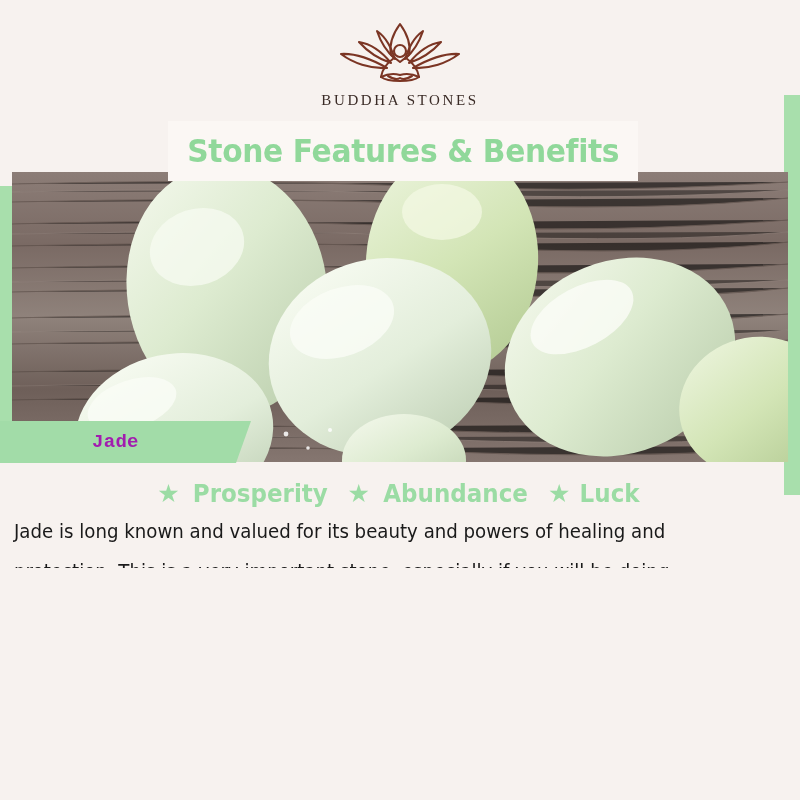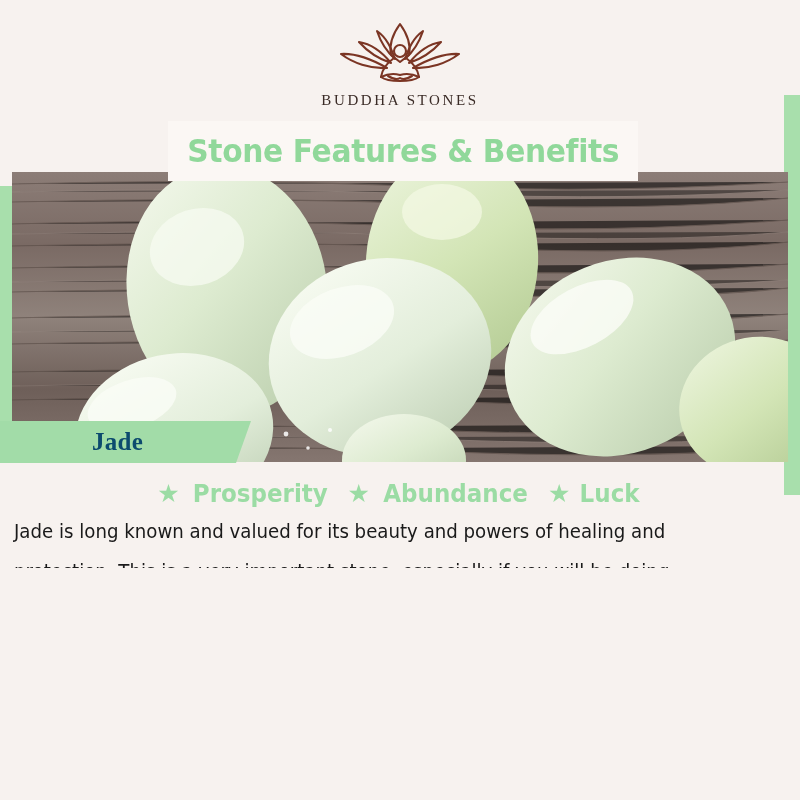--- a/index.html
+++ b/index.html
@@ -72,24 +72,24 @@
   
   #stone-name-bar{
     position:absolute; left:0; top:421px;
     width:251px; height:42px;
     background:#A2DCA8;
     z-index:3;
     clip-path:polygon(0 0, 251px 0, 236px 42px, 0 42px);
     display:flex; align-items:center;
   }
   #stone-name{
-    color:#0c4a6e;
-    font-family:Liberation Serif, serif;
+    color:#a21caf;
+    font-family:Liberation Mono, monospace;
     font-weight:bold;
-    font-size:25px;
+    font-size:19px;
     letter-spacing:0.3px;
     padding-left:92px;
   }
 
   
   #benefits-row{
     position:absolute; left:0; top:479px; width:800px;
     display:flex; align-items:center; justify-content:center;
     gap:14px;
     z-index:3;

